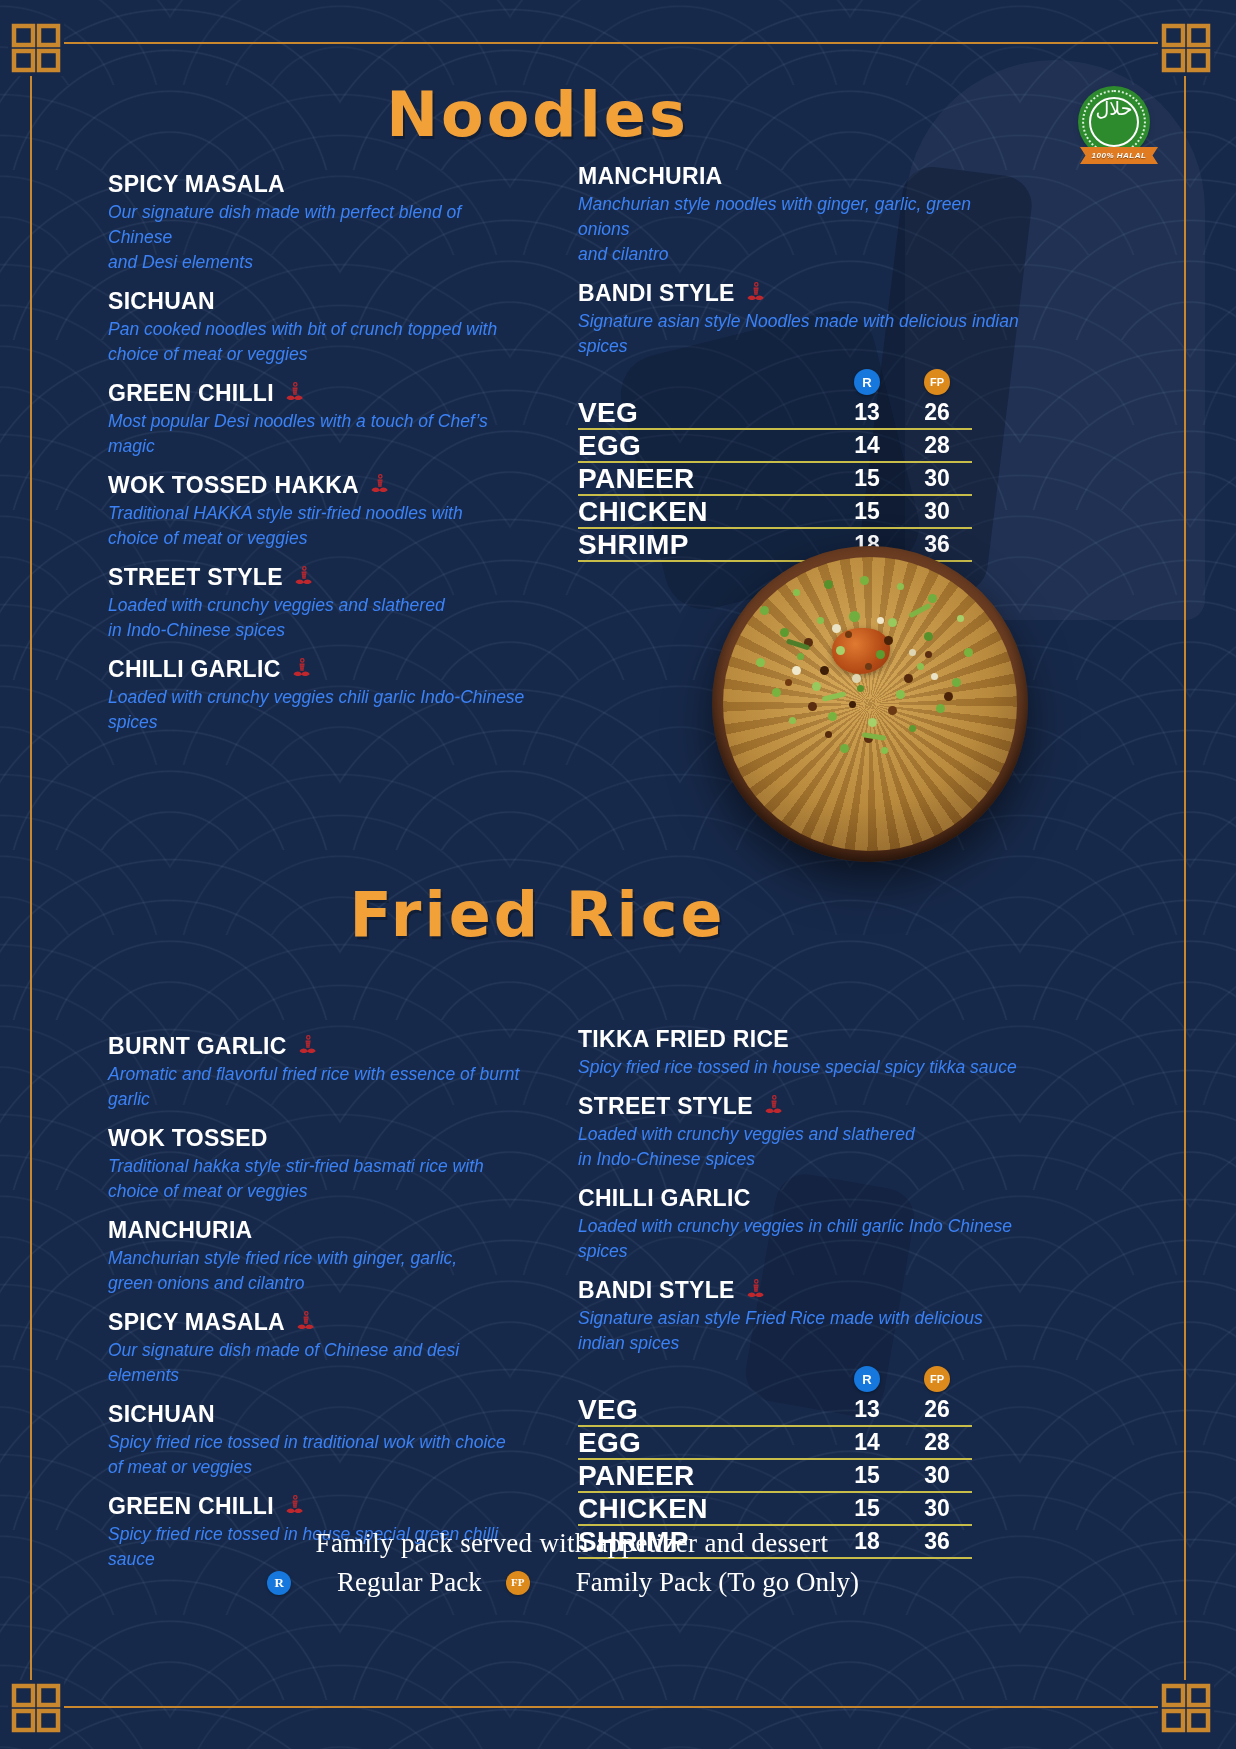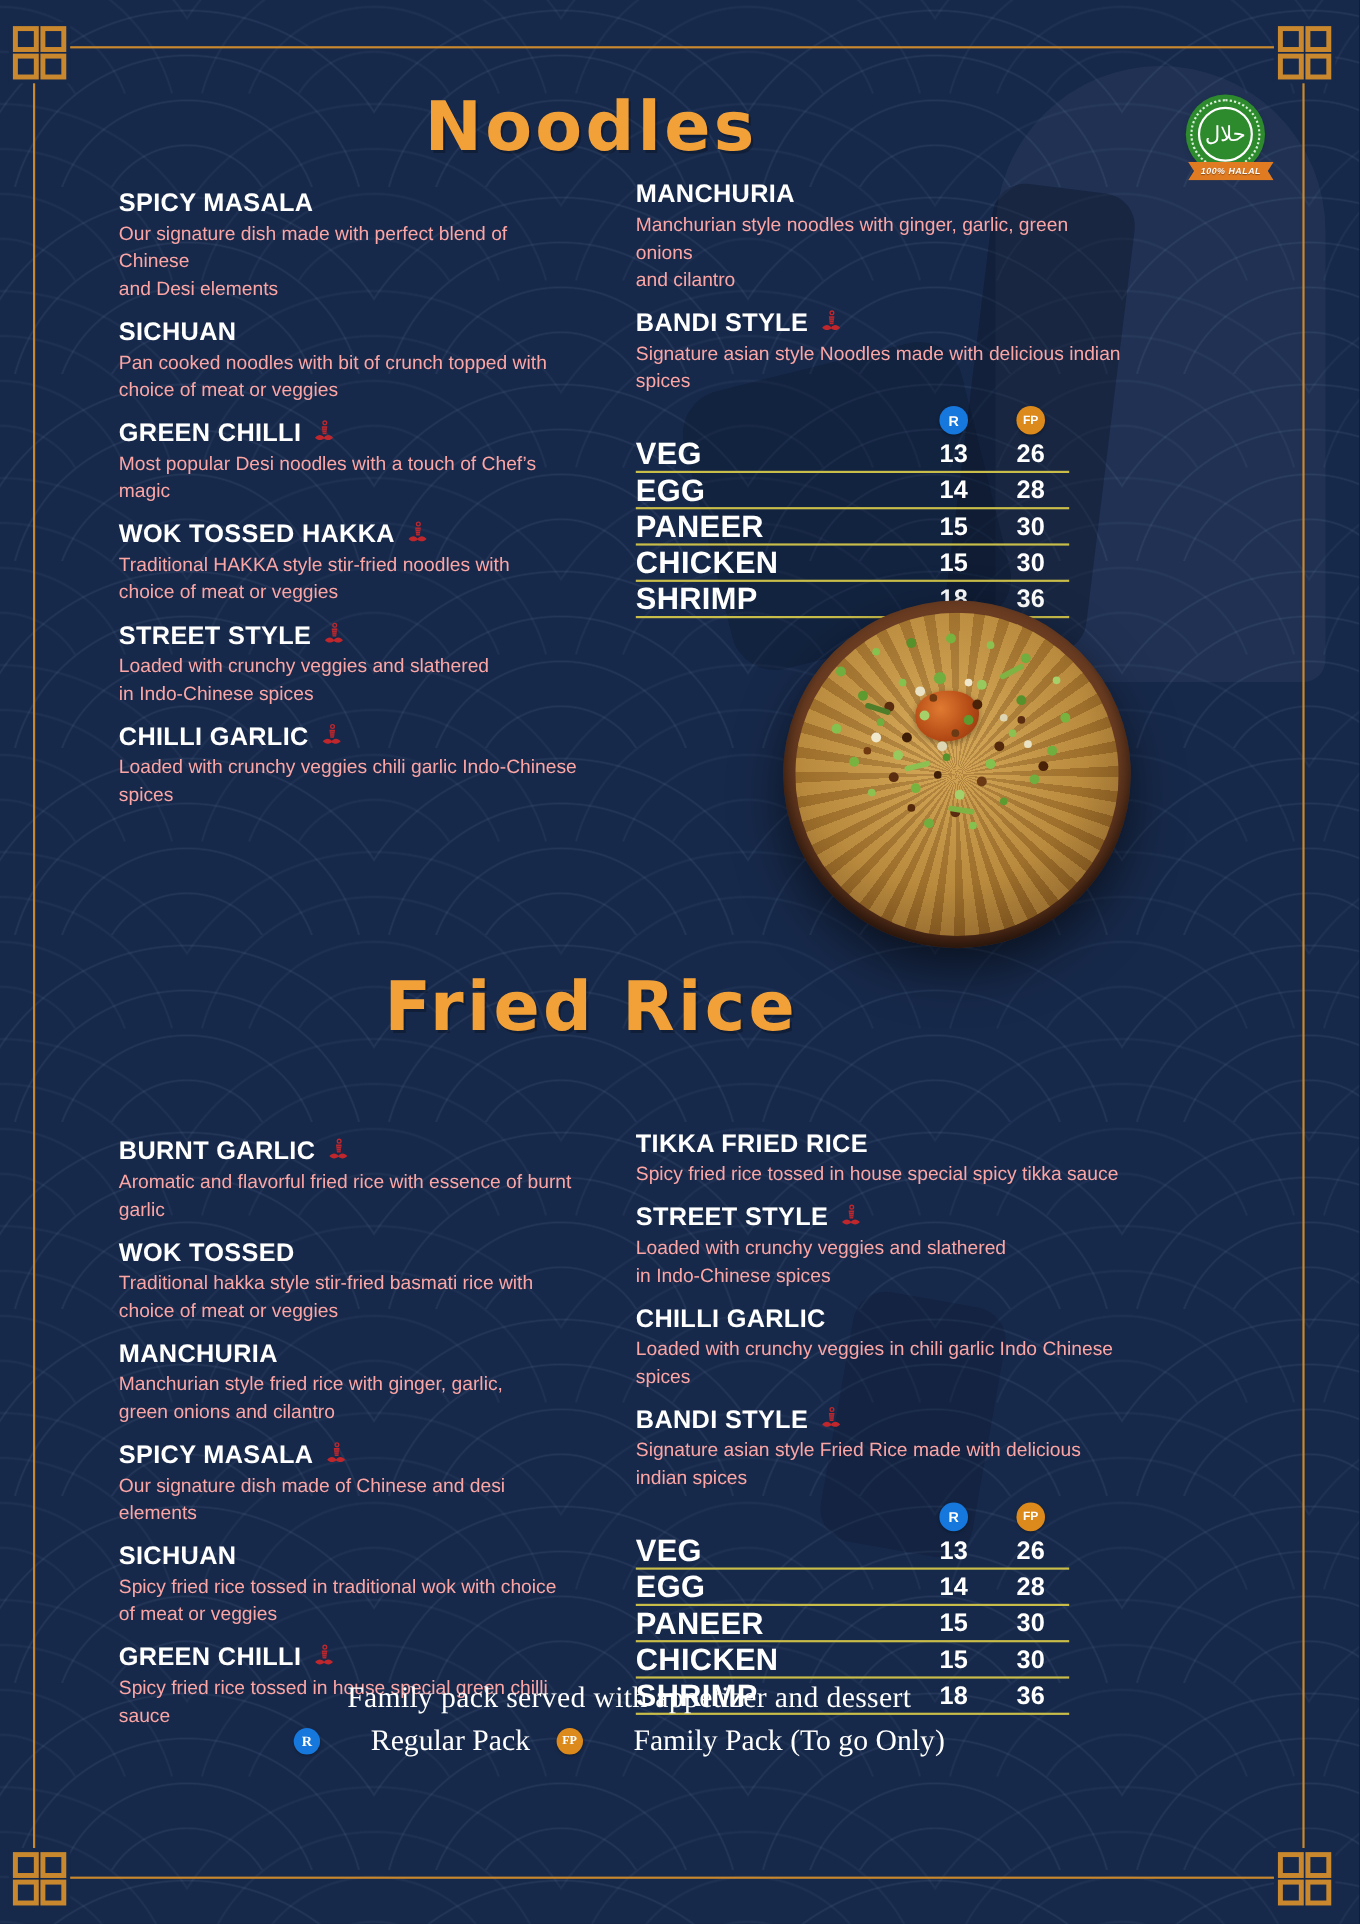--- a/index.html
+++ b/index.html
@@ -46,21 +46,21 @@
   .corner.bl { left:8px;    top:1680px; }
   .corner.br { left:1158px; top:1680px; }
 
   
   .halal { position:absolute; left:1080px; top:90px; width:68px; text-align:center; z-index:4; }
   .halal-circle { width:64px; height:64px; margin:0 auto; border-radius:50%;
     background:#2d8a2d; border:2px dotted #d8efd8;
     box-shadow:0 0 0 4px #2d8a2d, 0 2px 8px rgba(0,0,0,0.4);
     display:flex; align-items:center; justify-content:center; }
   .halal-inner { width:50px; height:50px; border-radius:50%; border:2px solid #ffffff;
-    display:flex; align-items:center; justify-content:center; }
+    display:flex; align-items:flex-start; justify-content:center; }
   .halal-arabic { font-family:"DejaVu Sans", sans-serif; font-size:19px; color:#fff; line-height:1; }
   .halal-ribbon { position:relative; margin:-7px auto 0; width:78px; height:17px;
     background:#e07b22; color:#fff; font-size:8px; font-weight:bold; line-height:17px;
     letter-spacing:0.5px; clip-path:polygon(0 0,100% 0,93% 50%,100% 100%,0 100%,7% 50%);
     text-shadow:0 1px 1px rgba(0,0,0,0.4);font-style:italic; }
 
   
   .section-title { position:absolute; left:0; width:1075px; text-align:center;
     font-family:"DejaVu Sans", sans-serif; font-weight:bold; font-size:62px;
     letter-spacing:3px; color:#f2a139; z-index:3;
@@ -72,21 +72,21 @@
   .col { position:absolute; z-index:3; }
   .col-n-left  { left:108px; top:168px; width:420px; }
   .col-n-right { left:578px; top:160px; width:448px; }
   .col-f-left  { left:108px; top:1030px; width:420px; }
   .col-f-right { left:578px; top:1023px; width:448px; }
 
   .item { margin-bottom:10px; }
   .item-title-row { display:flex; align-items:center; gap:10px; height:32px; }
   .item-name { font-size:23px; font-weight:bold; letter-spacing:0.3px; color:#ffffff; }
   .spicy { display:inline-flex; transform:translateY(-2px); }
-  .item-desc { font-size:17.5px; color:#fca5a5; line-height:25px;
+  .item-desc { font-size:17.5px; font-style:italic; color:#3b82f6; line-height:25px;
     white-space:pre-line; }
 
   
   .price-table { width:394px; margin-top:8px; }
   .pt-header { display:flex; justify-content:flex-end; margin-bottom:2px; }
   .pt-hcell { width:70px; display:flex; justify-content:center; }
   .badge { display:inline-flex; align-items:center; justify-content:center;
     width:26px; height:26px; border-radius:50%; color:#fff; font-weight:bold;
     font-size:13px; line-height:1; box-shadow:0 1px 3px rgba(0,0,0,0.35); }
   .badge-r  { background:#1677dd; }

